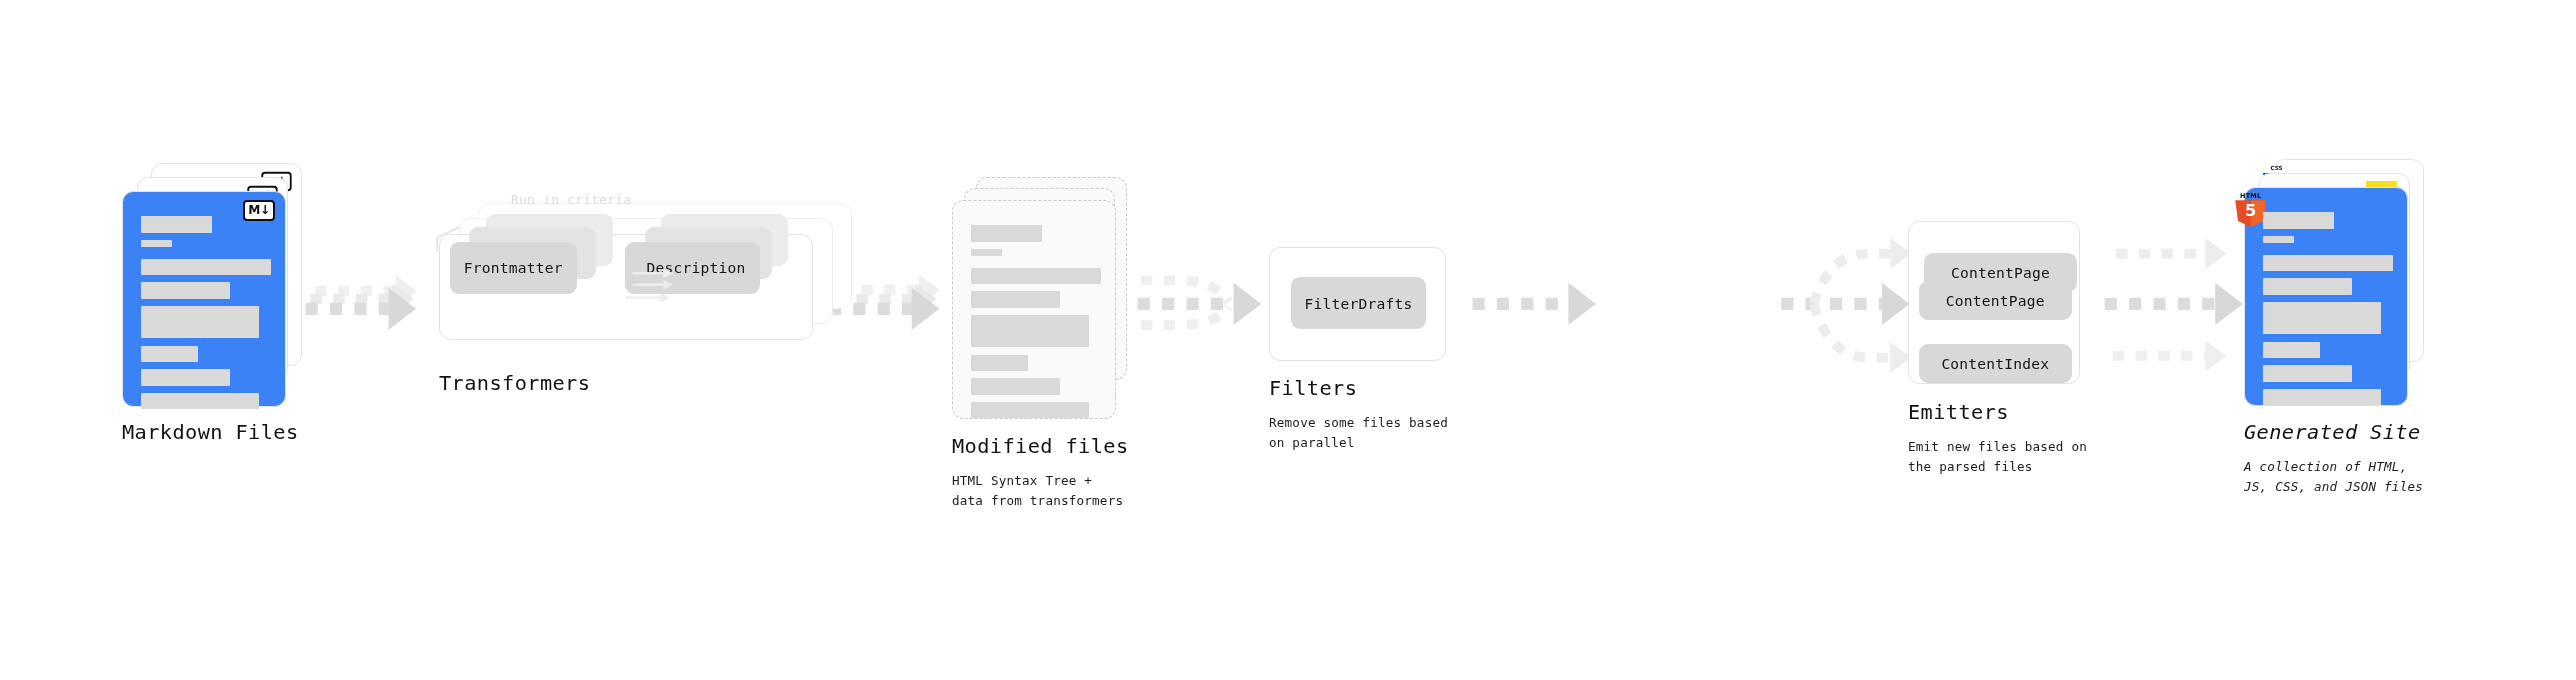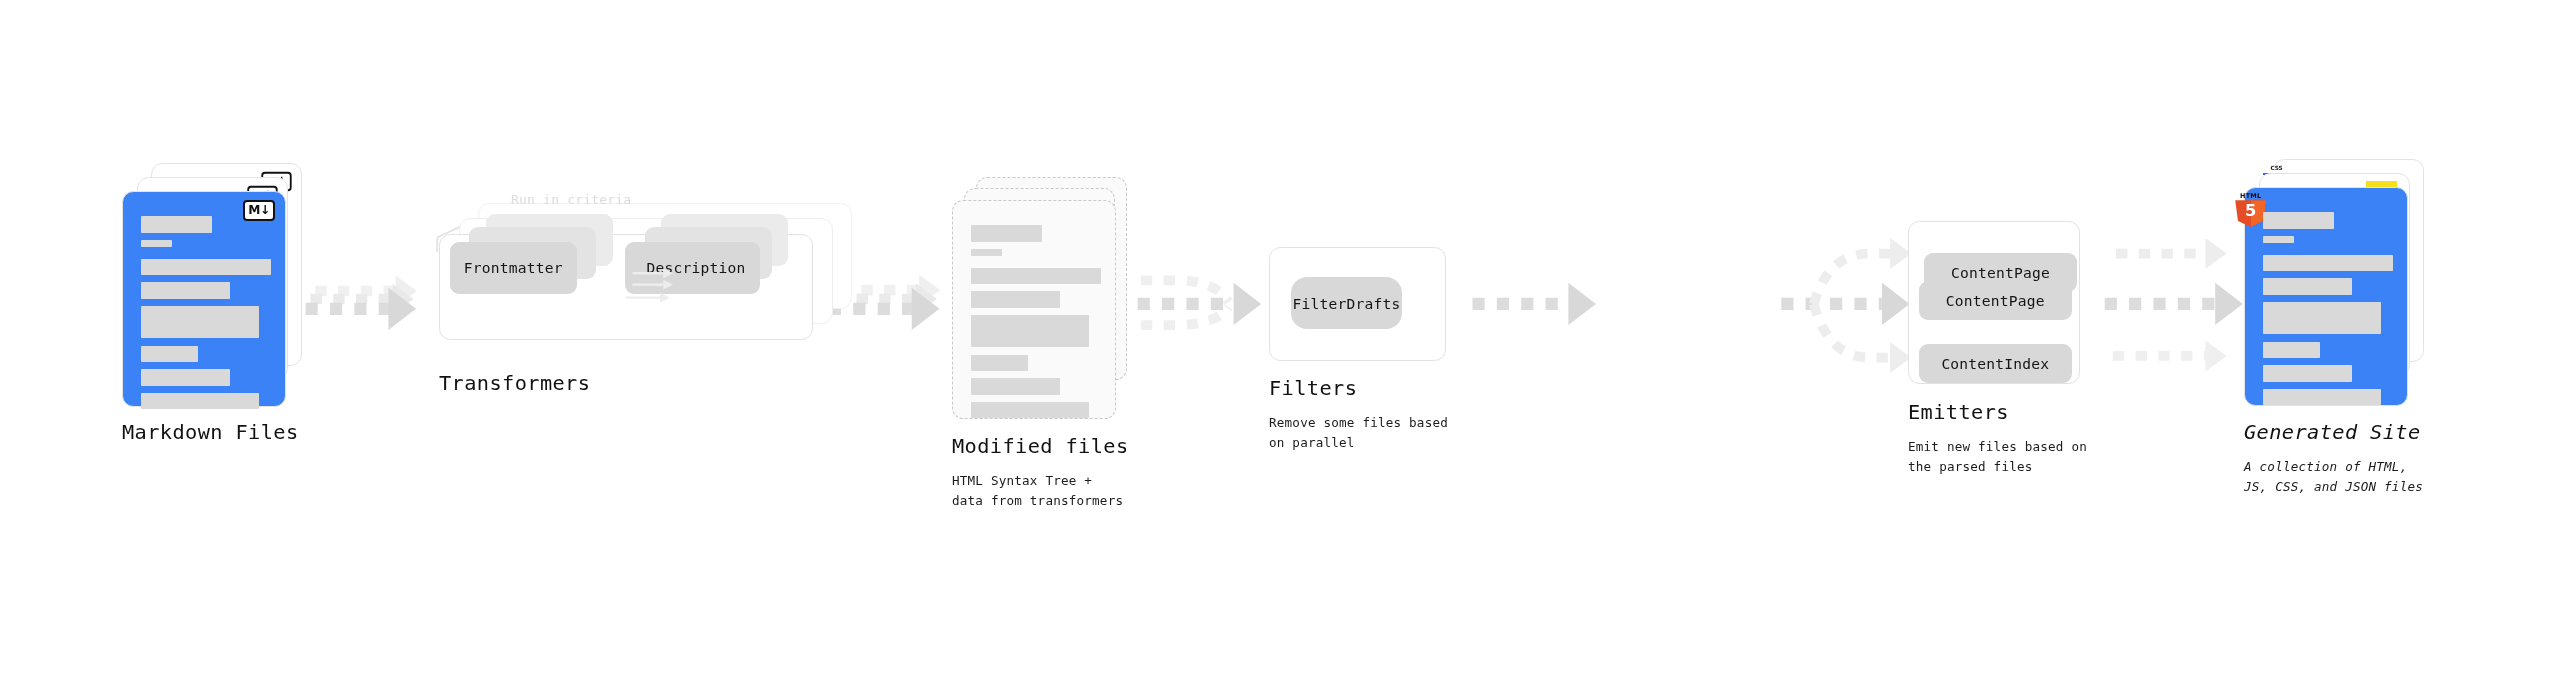--- a/index.html
+++ b/index.html
@@ -364,21 +364,21 @@
       <div class="title">Modified files</div>
       <div class="sub">
         <div>HTML Syntax Tree +</div>
         <div>data from transformers</div>
       </div>
     </div>
   </div>
 
   <div class="node" style="left:1269px; top:247px;">
     <div class="group-box" style="left:0px; top:0px; width:177px; height:114px;">
-      <div class="chip" style="left:21px; top:29px; width:111px; height:52px;border-radius:16px;">FilterDrafts</div>
+      <div class="chip" style="left:21px; top:29px; width:135px; height:52px;">FilterDrafts</div>
     </div>
     <div class="caption" style="left:0px; top:130px;">
       <div class="title">Filters</div>
       <div class="sub">
         <div>Remove some files based</div>
         <div>on parallel</div>
       </div>
     </div>
   </div>
 

